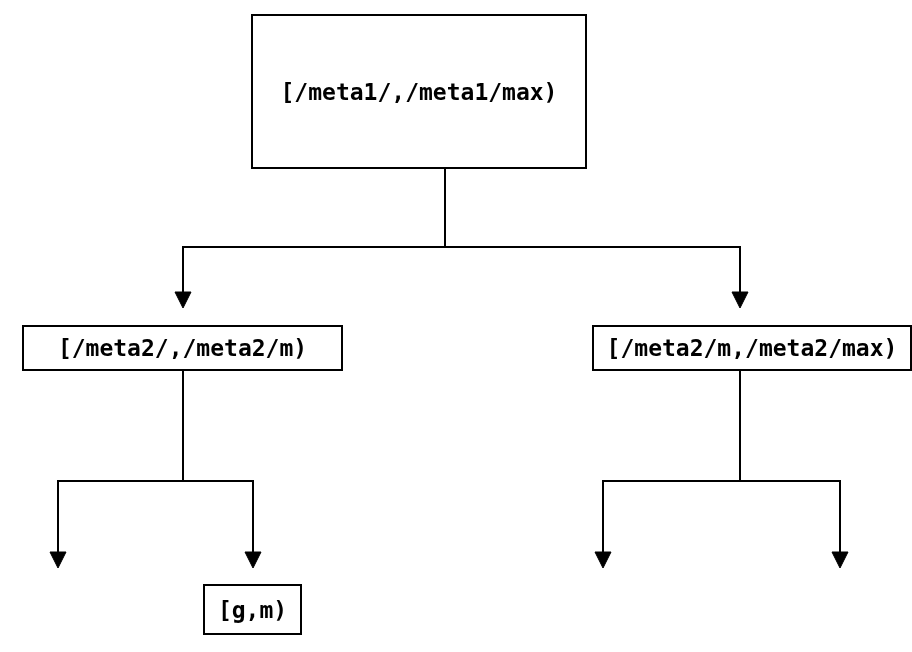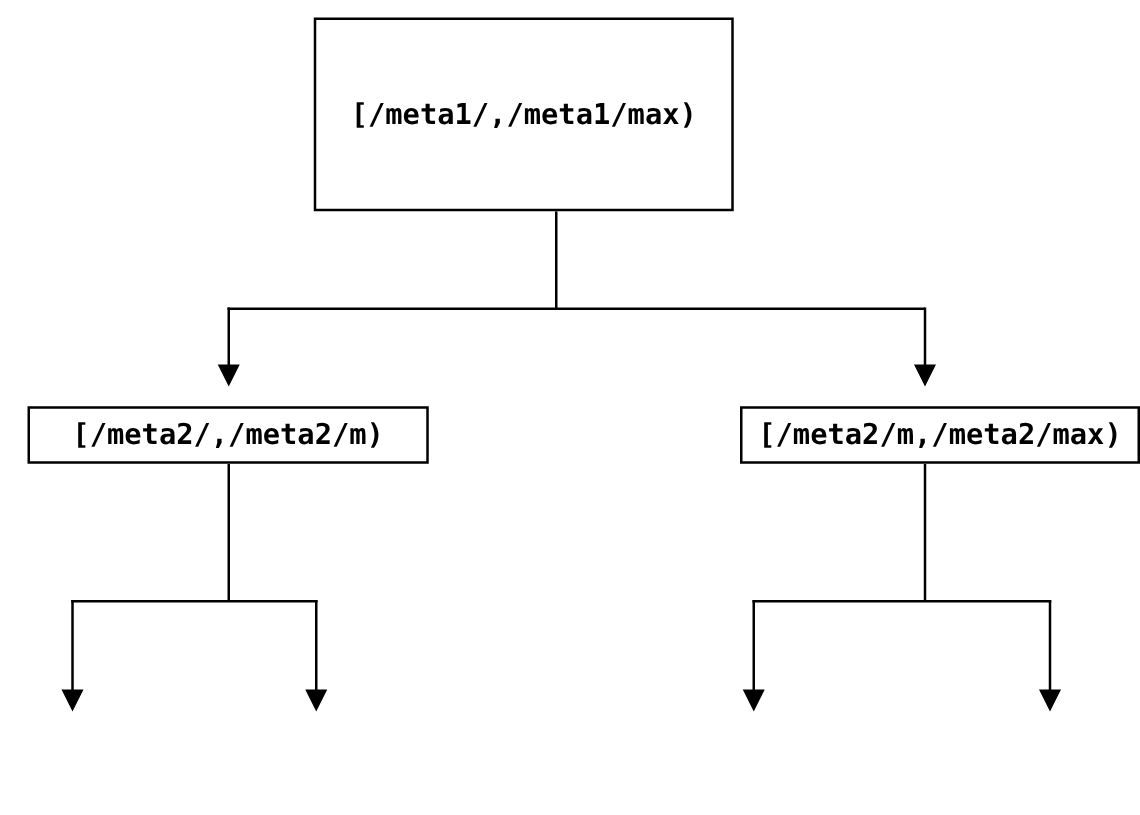--- a/index.html
+++ b/index.html
@@ -92,16 +92,19 @@
 
   <div class="node" id="node-l-left">
     <span>[/meta2/,/meta2/m)</span>
   </div>
 
   <div class="node" id="node-l-right">
     <span>[/meta2/m,/meta2/max)</span>
   </div>
 
 
+  <div class="node" id="leaf-gm">
+    <span>[g,m)</span>
+  </div>
 
 
 
 </div>
 
 </body></html>

